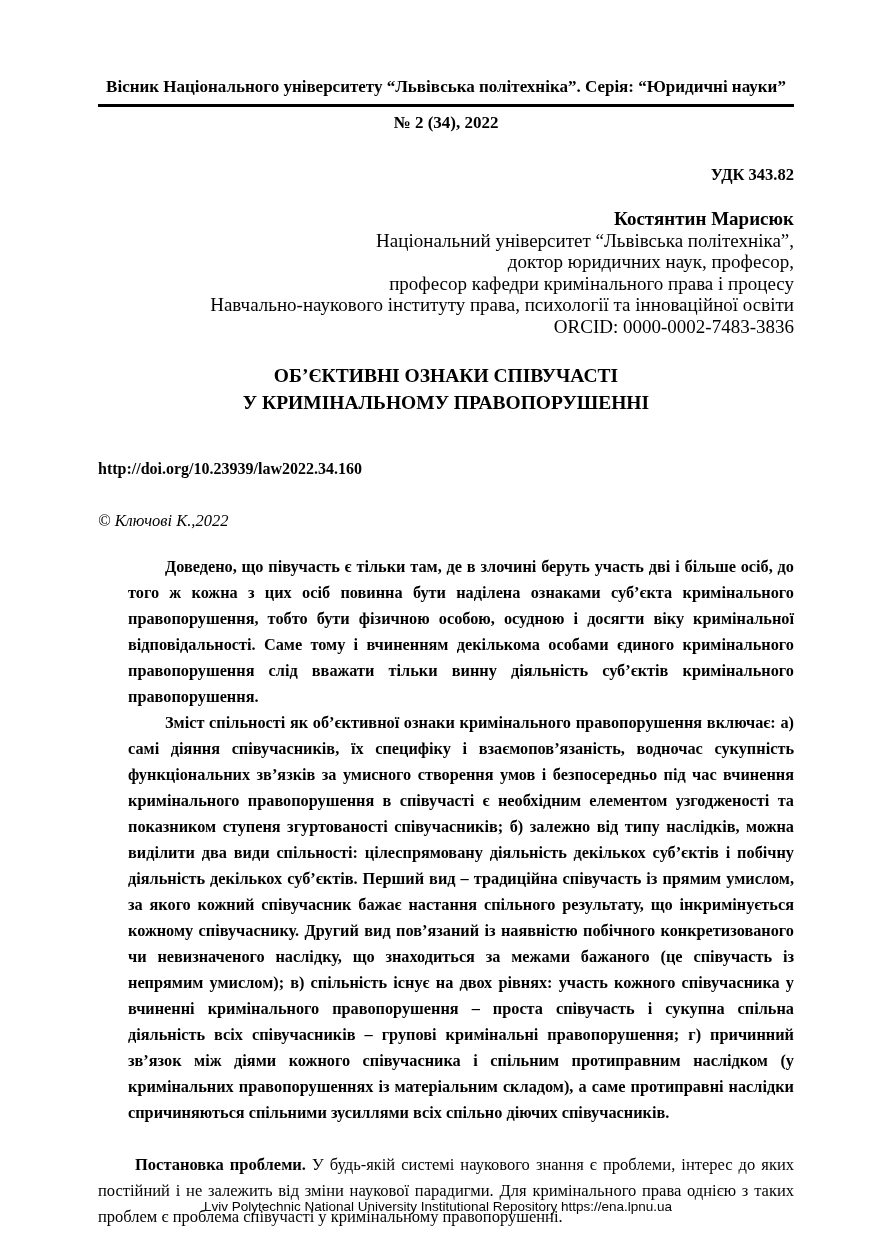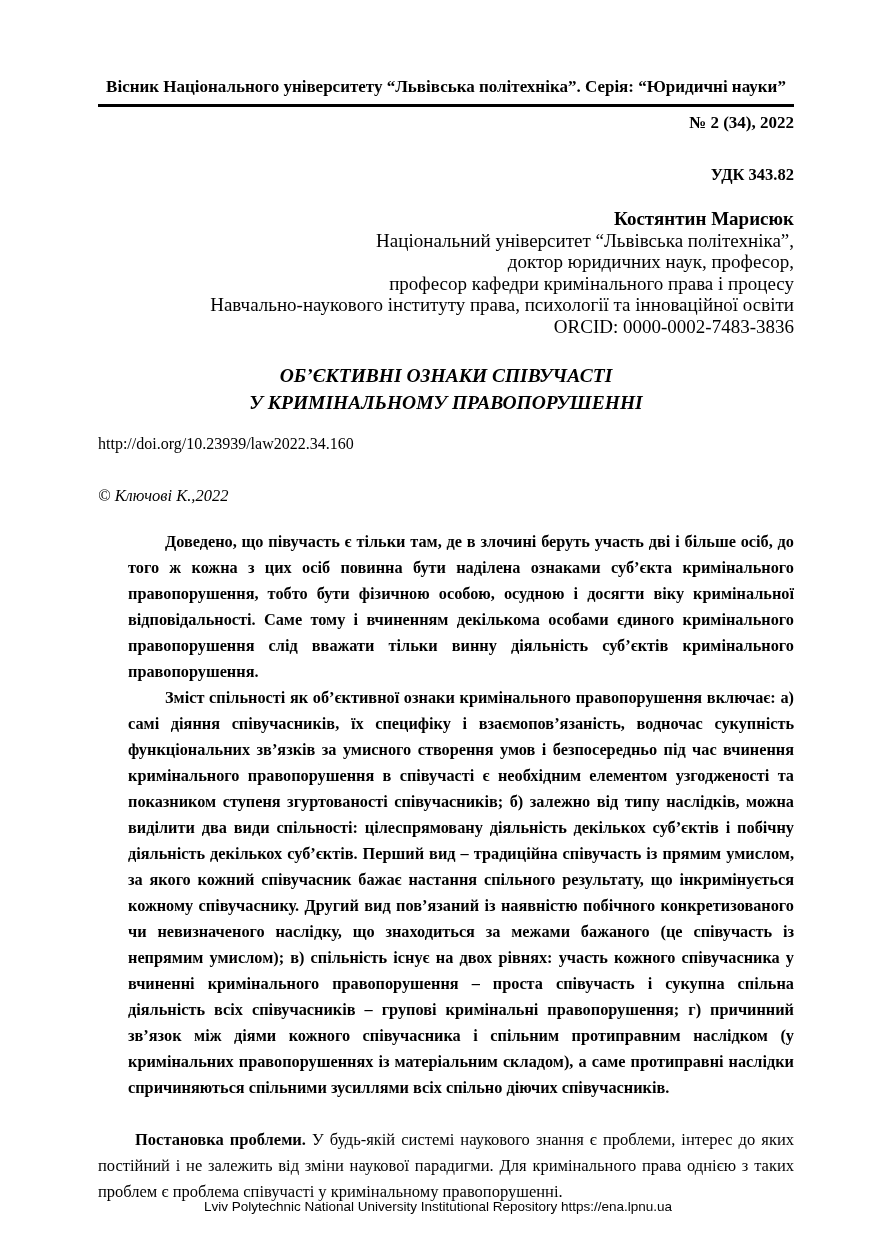--- a/index.html
+++ b/index.html
@@ -30,21 +30,21 @@
   }
   .header-rule {
     border: none;
     border-top: 3px solid #000000;
     margin: 6px 0 0 0;
   }
   .issue-number {
     font-size: 17px;
     font-weight: bold;
     margin-top: 6px;
-    text-align: right;
+    text-align: center;
   }
 
   
   .udc {
     margin-top: 32px;
     text-align: right;
     font-size: 16.5px;
     font-weight: bold;
   }
   .author-block {
@@ -55,26 +55,26 @@
   }
   .author-name { font-weight: bold; }
 
   
   .article-title {
     margin-top: 25px;
     text-align: center;
     font-size: 19.5px;
     font-weight: bold;
     line-height: 27px;
-    font-style: italic;
   }
 
   .doi-line {
-    margin-top: 19px;
+    margin-top: 44px;
     font-size: 16px;
+    font-weight: bold;
   }
   .doi-line a {
     color: #000000;
     text-decoration: none;
   }
   .copyright-line {
     margin-top: 33px;
     font-size: 16.5px;
     font-style: italic;
   }

